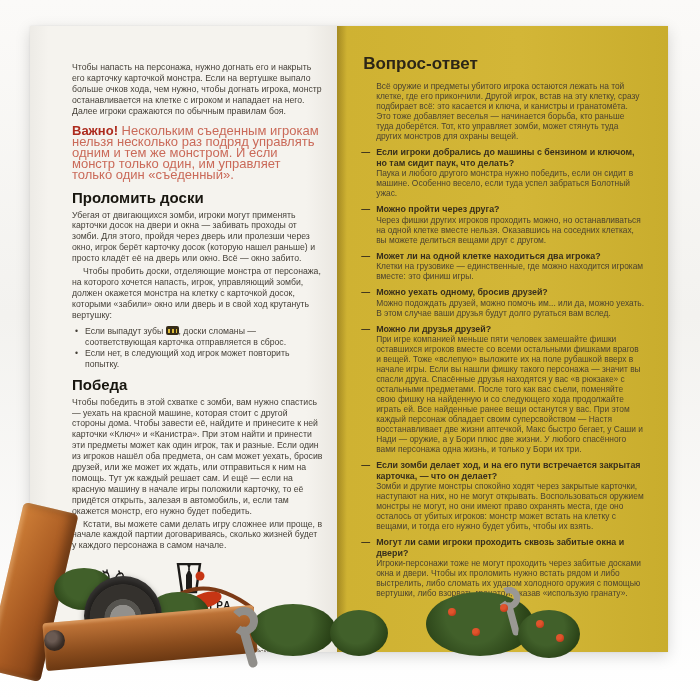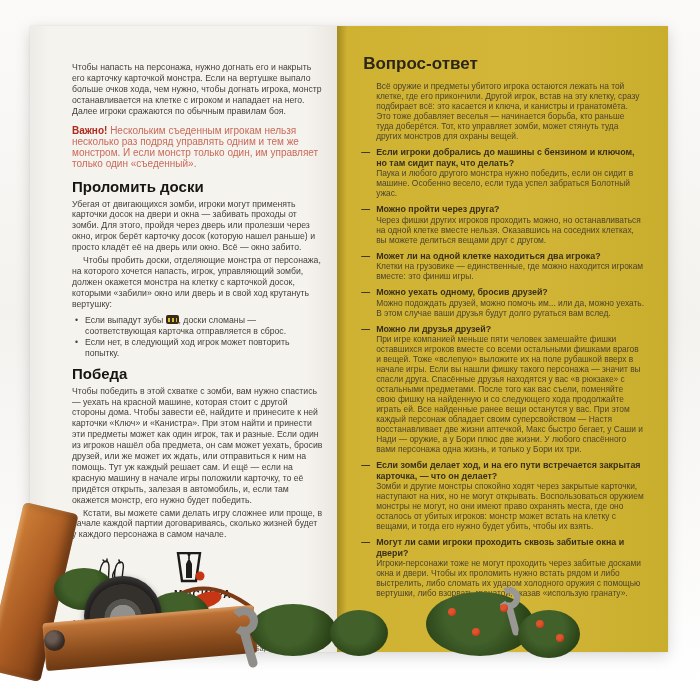--- a/index.html
+++ b/index.html
@@ -17,21 +17,21 @@
     display:flex; overflow:hidden;
     box-shadow:0 4px 14px rgba(0,0,0,.15), 0 0 2px rgba(0,0,0,.08);
   }
   
   .col-left {
     width:326px; box-sizing:border-box; padding:36px 14px 0 42px;
     background:linear-gradient(90deg,#edebe6 0%,#f5f3ee 6%,#f5f3ee 90%,#eae7e1 100%);
   }
   .body { font-size:8.7px; line-height:10.9px; color:#433e36; margin:0 0 2px 0; }
   .body.indent { text-indent:11px; }
-  .important { font-size:10px; line-height:11px; margin:8px 0 9px 0; color:#ca6a59; }
+  .important { font-size:13px; line-height:11px; margin:8px 0 9px 0; color:#ca6a59; }
   .imp-label { color:#ad2b1e; font-weight:bold; }
   h2.left-h { font-size:15px; margin:6px 0 4px 0; color:#18160f; font-weight:bold; }
   ul.bullets { margin:5px 0 4px 0; padding:0 0 0 13px; list-style:none; }
   ul.bullets li { position:relative; font-size:8.7px; line-height:11px; color:#433e36; }
   ul.bullets li::before { content:"\2022"; position:absolute; left:-10px; top:0; color:#433e36; }
   .teeth-icon {
     display:inline-block; width:13px; height:9px; background:#362c18;
     border-radius:2px; vertical-align:-1px; position:relative;
   }
   .teeth-icon::after {

